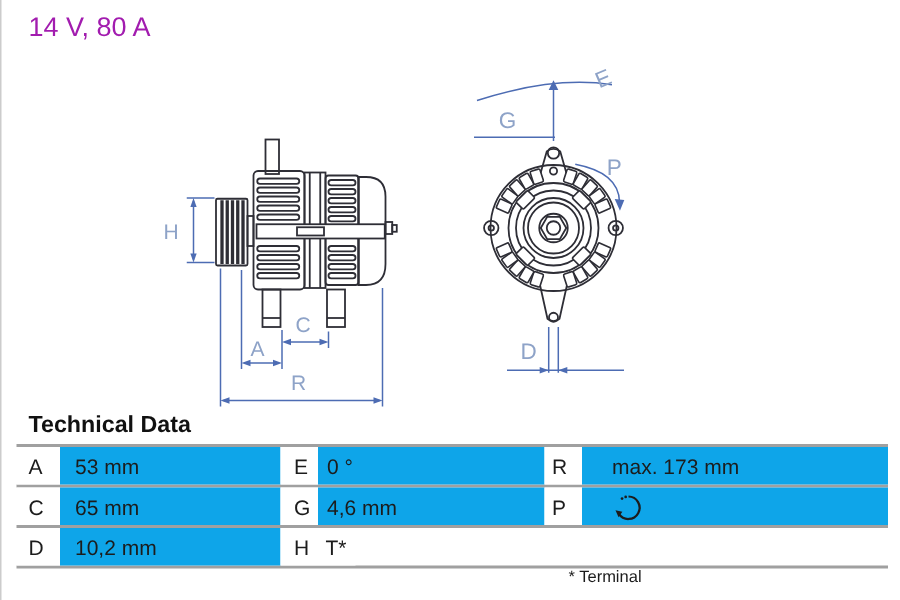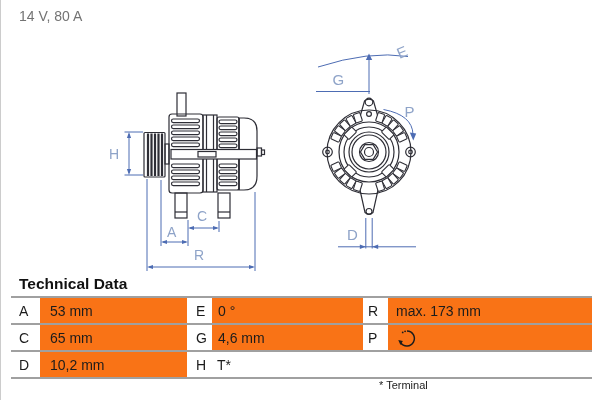--- a/index.html
+++ b/index.html
@@ -1,34 +1,34 @@
 <!DOCTYPE html>
 <html><head>
 <meta charset="utf-8">
 <style>
   html,body{margin:0;padding:0;}
   body{
     width:600px;height:400px;background:#ffffff;position:relative;overflow:hidden;
     font-family:"Liberation Sans", sans-serif;color:#1c1c1c;
     border-left:1px solid #cccccc;box-sizing:border-box;
   }
-  .header-rating{position:absolute;left:18px;top:8px;font-size:14px;color:#737373;}
+  .header-rating{position:absolute;left:18px;top:8px;font-size:18px;color:#a21caf;}
   .drawing{position:absolute;left:0;top:28px;}
   .tech-title{position:absolute;left:18px;top:275px;font-size:15.5px;font-weight:bold;color:#111;}
   .dtable{position:absolute;left:10px;top:296px;width:581px;border-top:2px solid #a0a0a0;font-size:14px;}
   .trow{display:flex;height:25px;border-bottom:2px solid #a0a0a0;}
   .cell{display:flex;align-items:center;box-sizing:border-box;height:100%;}
   .k{background:#ffffff;}
-  .v{background:#f97316;}
+  .v{background:#0ea5e9;}
   .k1{width:29px;padding-left:8px;}
   .v1{width:147px;padding-left:10px;}
   .k2{width:25px;padding-left:9px;}
   .v2{width:151px;padding-left:6px;}
   .k3{width:25px;padding-left:5px;}
-  .v3{width:204px;padding-left:8px;}
+  .v3{width:204px;padding-left:20px;}
   .footnote{position:absolute;left:378px;top:379px;font-size:11px;color:#1c1c1c;}
   .dimtext{fill:#8ea3c8;font-size:15px;font-family:"Liberation Sans",sans-serif;}
   .dimtext.sm{font-size:14px;}
 </style>
 </head>
 <body>
 
 <div class="header-rating">14 V, 80 A</div>
 
 <svg class="drawing" width="600" height="270" viewBox="0 28 600 242" xmlns="http://www.w3.org/2000/svg">

